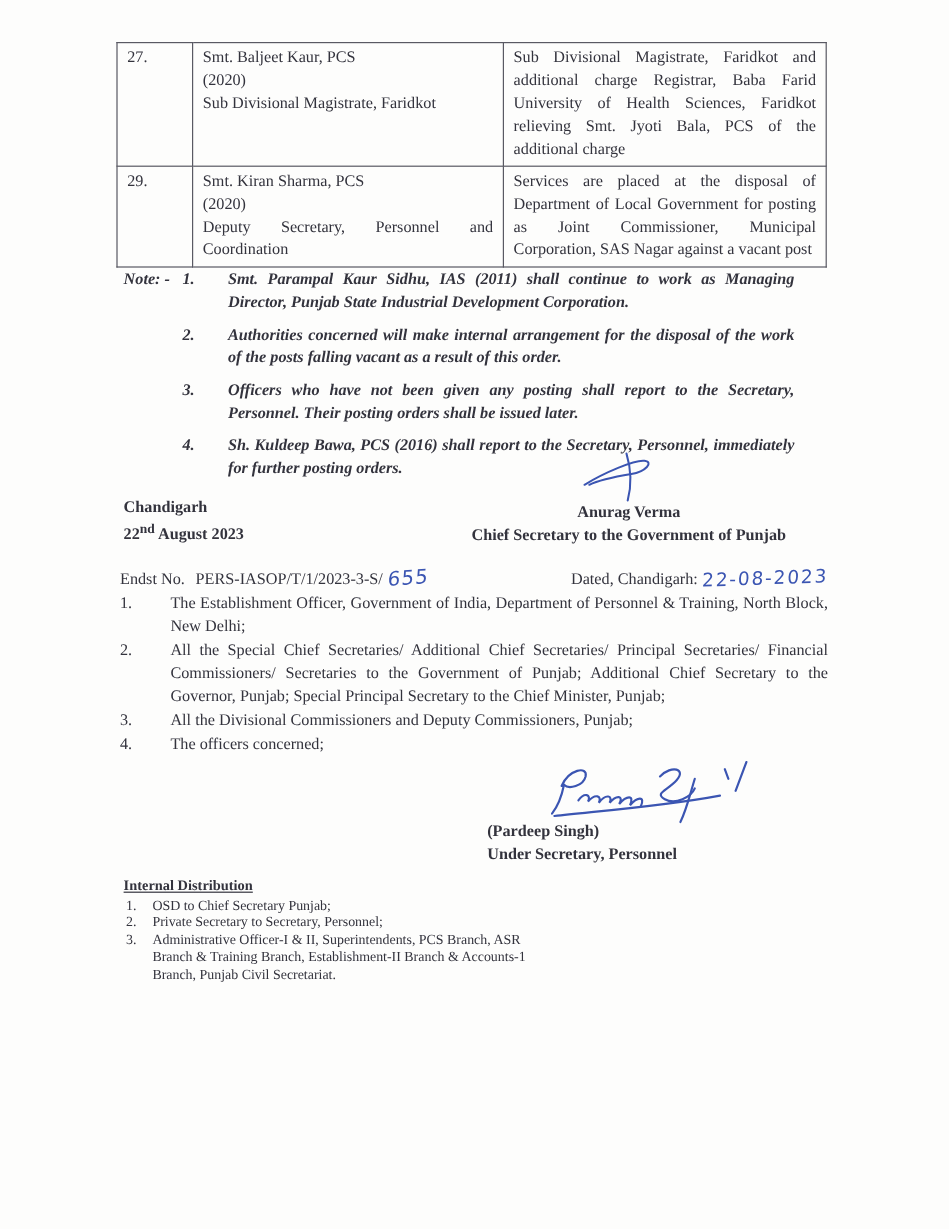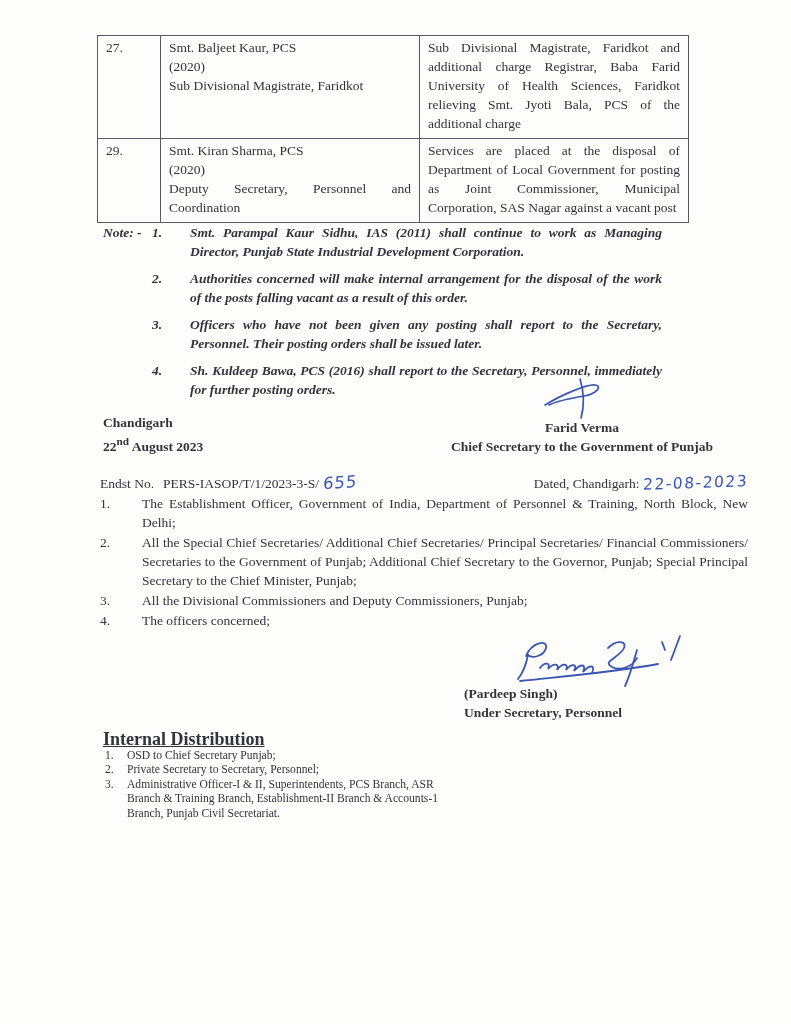--- a/index.html
+++ b/index.html
@@ -1,20 +1,20 @@
 <!DOCTYPE html>
 <html><head>
 <meta charset="utf-8">
 <style>
   html,body{margin:0;padding:0;background:#ffffff;}
   .page{
     width:791px;height:1024px;background:#fdfdfc;color:#33333d;
     font-family:"Liberation Serif",serif;font-size:13.5px;line-height:19px;
     position:relative;overflow:hidden;box-sizing:border-box;
-    padding:35px 43px 10px 97px;
+    padding:35px 101px 10px 97px;
   }
   
   table.order{border-collapse:collapse;width:540px;table-layout:fixed;}
   table.order td{
     border:1px solid #595963;vertical-align:top;
     padding:2px 8px 5px 8px;line-height:19px;
   }
   td.c-num{width:46px;padding-left:10px;}
   td.c-officer{width:242px;margin-left:24px;}
   td.c-posting{width:252px;text-align:justify;text-align-last:left;}
@@ -40,21 +40,21 @@
   .endst-ref{margin-left:9px;}
   .copy-intro{margin-top:3px;margin-left:48px;}
   .copy-item{display:flex;margin-top:1px;}
   .copy-item .n{width:42px;flex:none;margin-left:3px;}
   .copy-item .t{flex:1;text-align:justify;text-align-last:left;}
   
   .sig2{width:270px;margin-left:auto;margin-right:14px;margin-top:2px;text-align:left;font-weight:bold;}
   .sig2 svg{display:block;margin:0 auto -6px auto;}
   
   .internal{margin-left:6px;margin-top:8px;}
-  .internal-heading{font-weight:bold;text-decoration:underline;font-size:18px;}
+  .internal-heading{font-weight:bold;text-decoration:underline;font-size:12px;}
   .internal-item{display:flex;font-size:11.6px;line-height:14.5px;width:352px;}
   .internal-item .n{width:22px;flex:none;margin-left:2px;}
   .internal-item .t{flex:1;}
   svg .stroke{fill:none;stroke:#3b55b2;stroke-linecap:round;}
 </style>
 </head>
 <body>
 
 <div class="page">
 
@@ -106,21 +106,21 @@
       <div>Chandigarh</div>
       <div><span>22</span><sup>nd</sup><span> August 2023</span></div>
     </div>
     <div class="signoff-right">
       <svg class="flourish" width="74" height="44" viewBox="0 0 74 44">
         <g class="stroke" stroke-width="1.7" stroke="#3b55b2">
           <path class="stroke" d="M6 29 C 22 19, 48 8, 56 9 C 64 10, 57 18, 45 20 C 33 22, 18 25, 10 29"></path>
           <path class="stroke" d="M41 3 C 44 13, 46 27, 42 42"></path>
         </g>
       </svg>
-      <div>Farid Verma</div>
+      <div>Anurag Verma</div>
       <div>Chief Secretary to the Government of Punjab</div>
     </div>
   </div>
 
   <div class="endst">
     <div>
       <span>Endst No.</span><span class="endst-ref">PERS-IASOP/T/1/2023-3-S/</span><span class="pen hand hand-num">655</span>
     </div>
     <div>
       <span>Dated, Chandigarh:</span>

